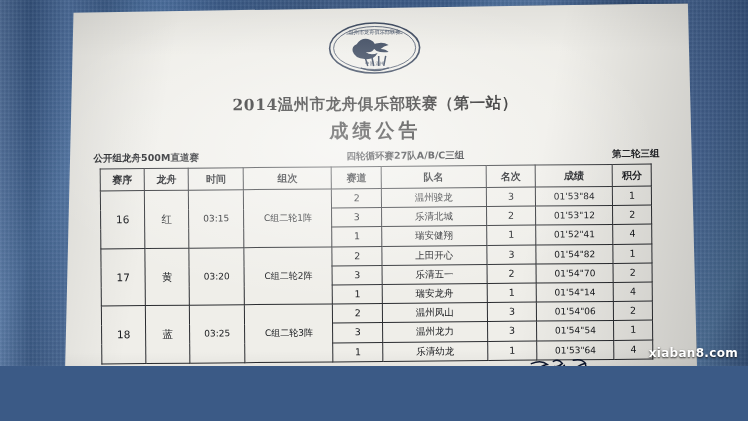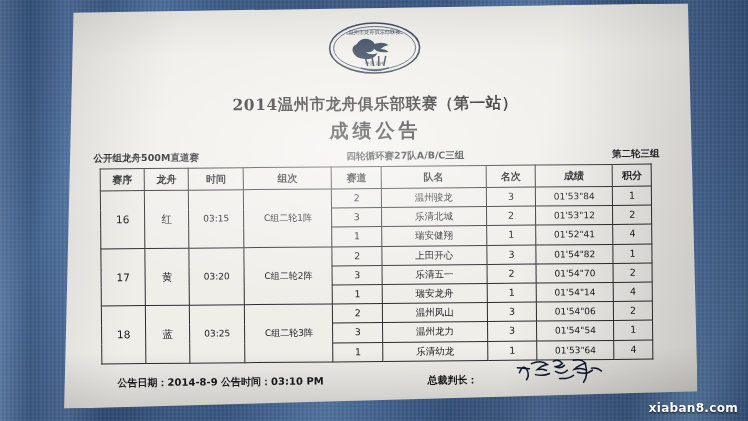--- a/index.html
+++ b/index.html
@@ -9,21 +9,21 @@
   body {
     width: 748px;
     height: 421px;
     overflow: hidden;
     font-family: "DejaVu Sans", sans-serif;
     background: #3b5a86;
   }
   #stage {
     position: relative;
     width: 748px;
-    height: 421px;
+    height: 366px;
     overflow: hidden;
     background:
       linear-gradient(115deg,
         #33527e 0%, #3c5d8b 8%, #486c9c 16%, #3e5f8d 24%,
         #32507b 34%, #3a5a88 44%, #466a99 54%, #3b5b89 64%,
         #324f7a 74%, #3a5987 84%, #44678f 94%, #36547f 100%);
   }
   
   #stage::before {
     content: "";

